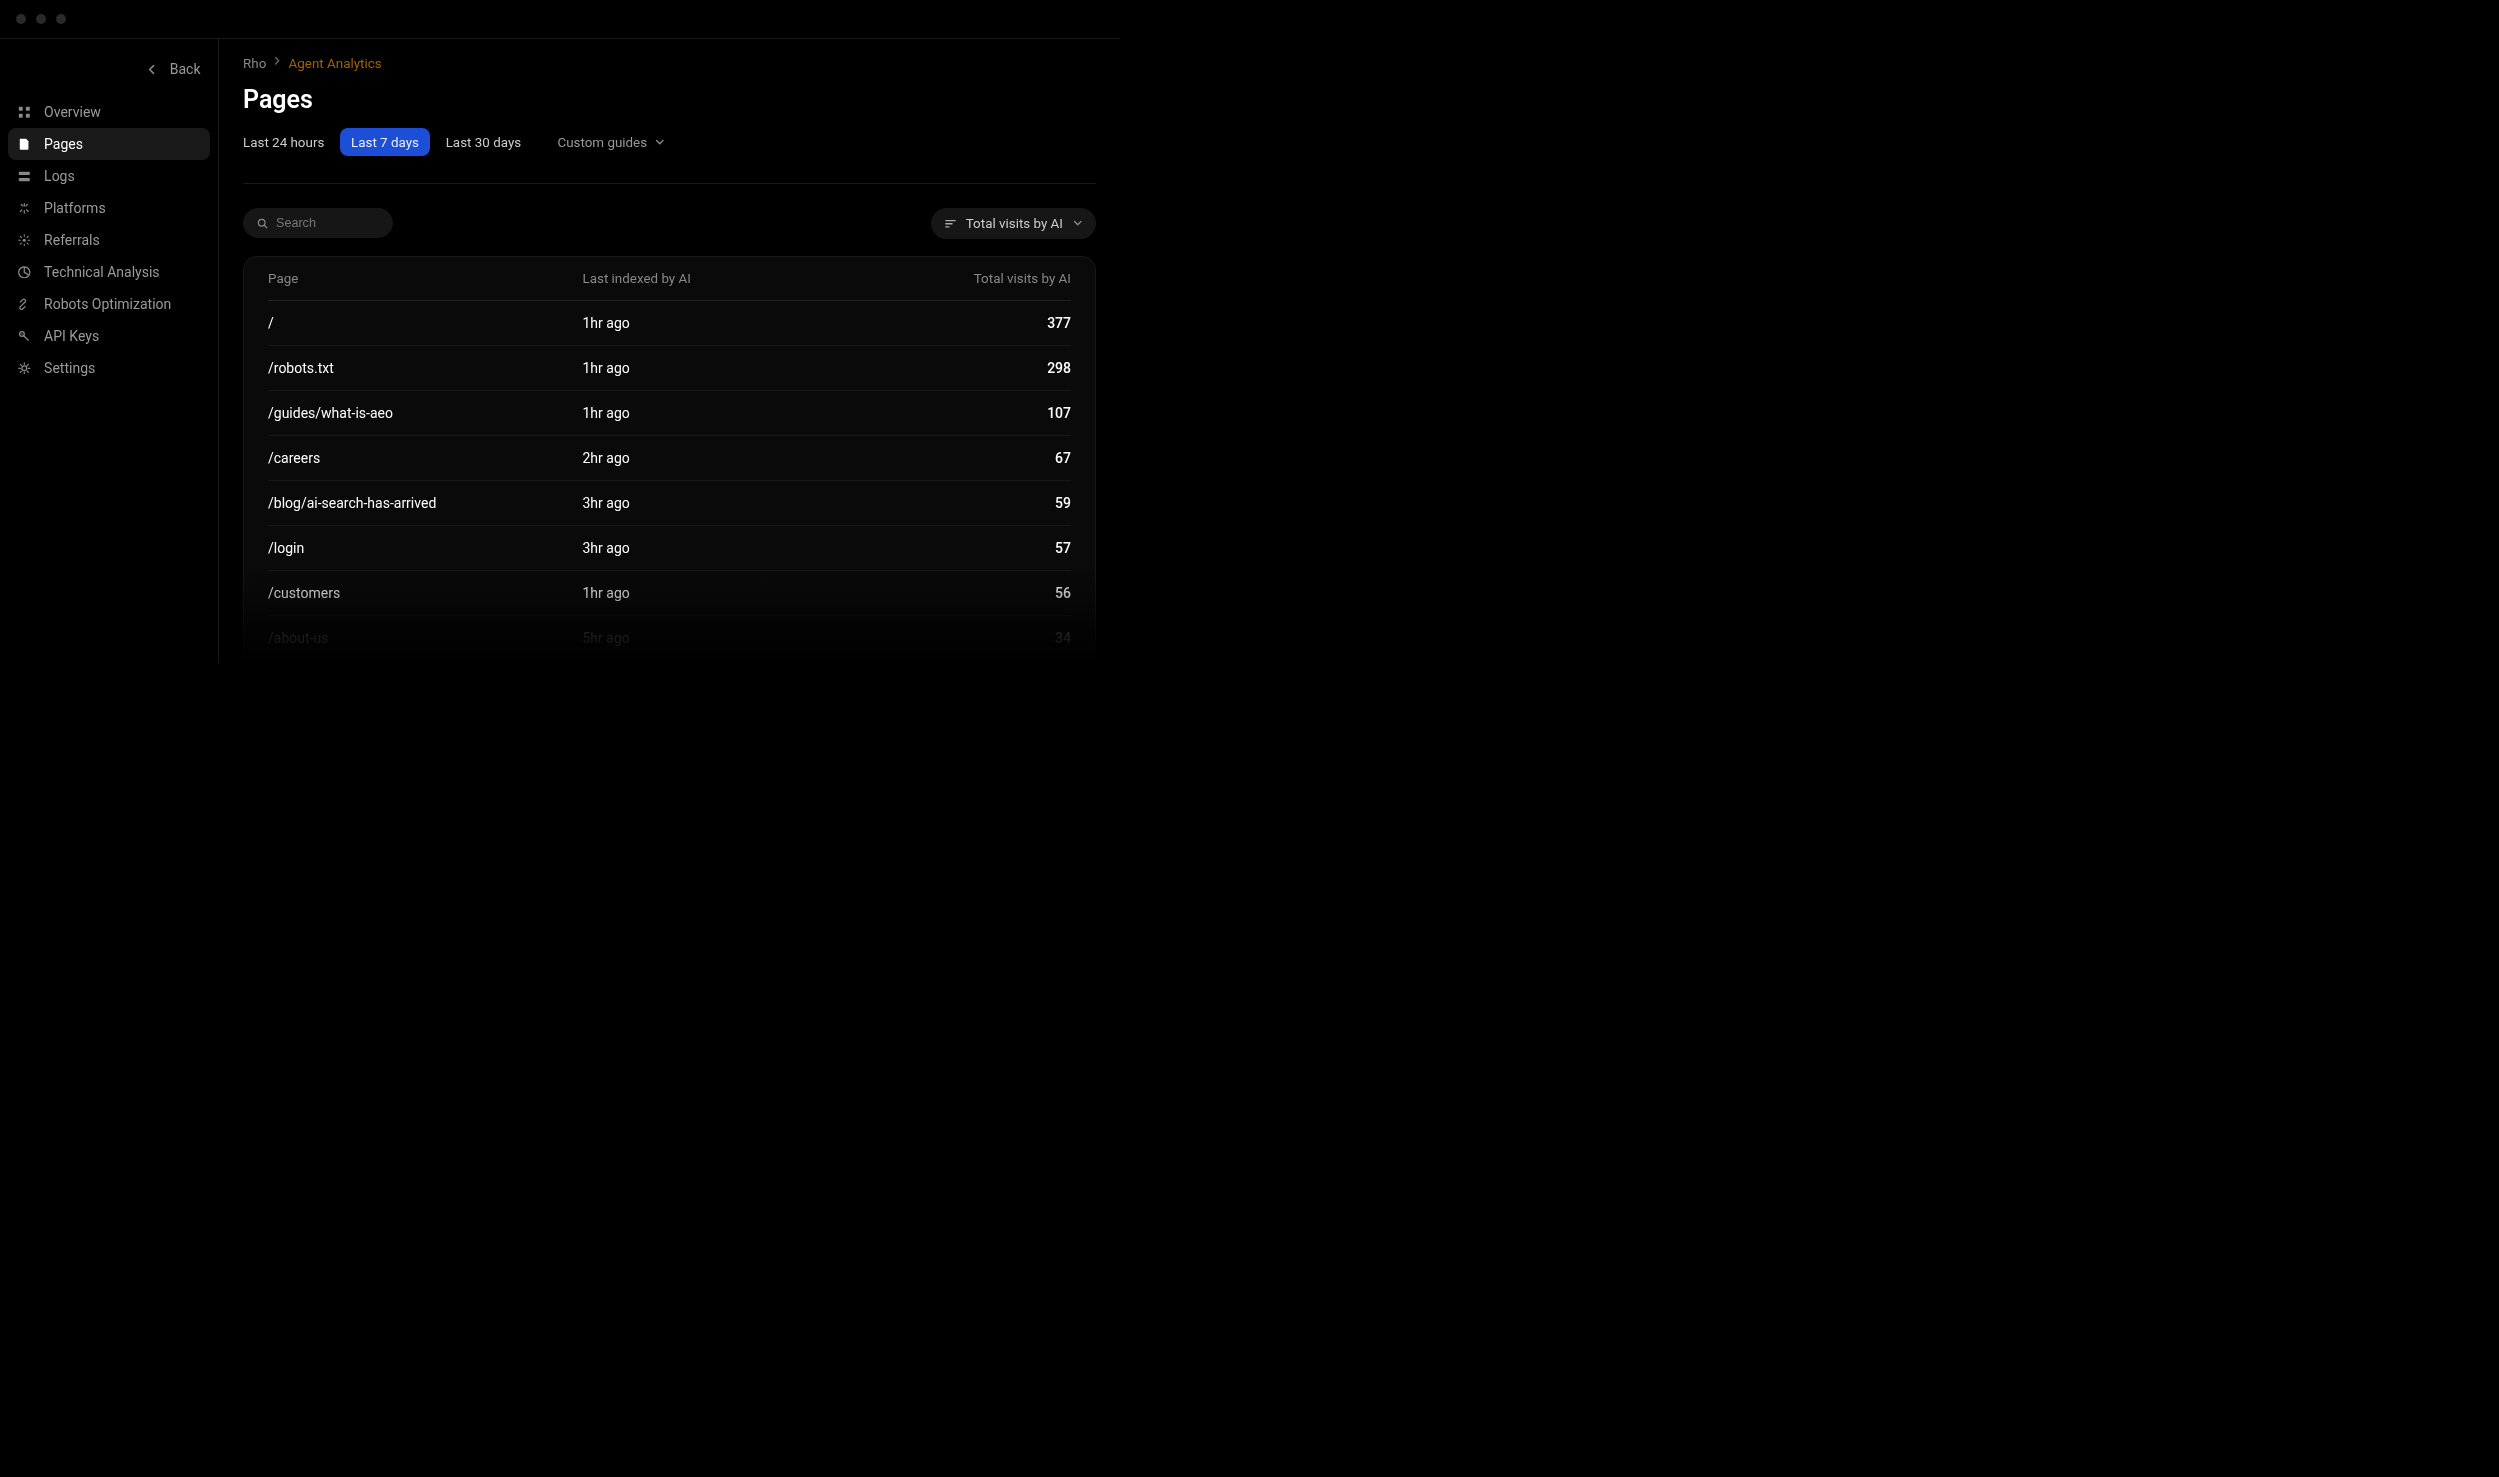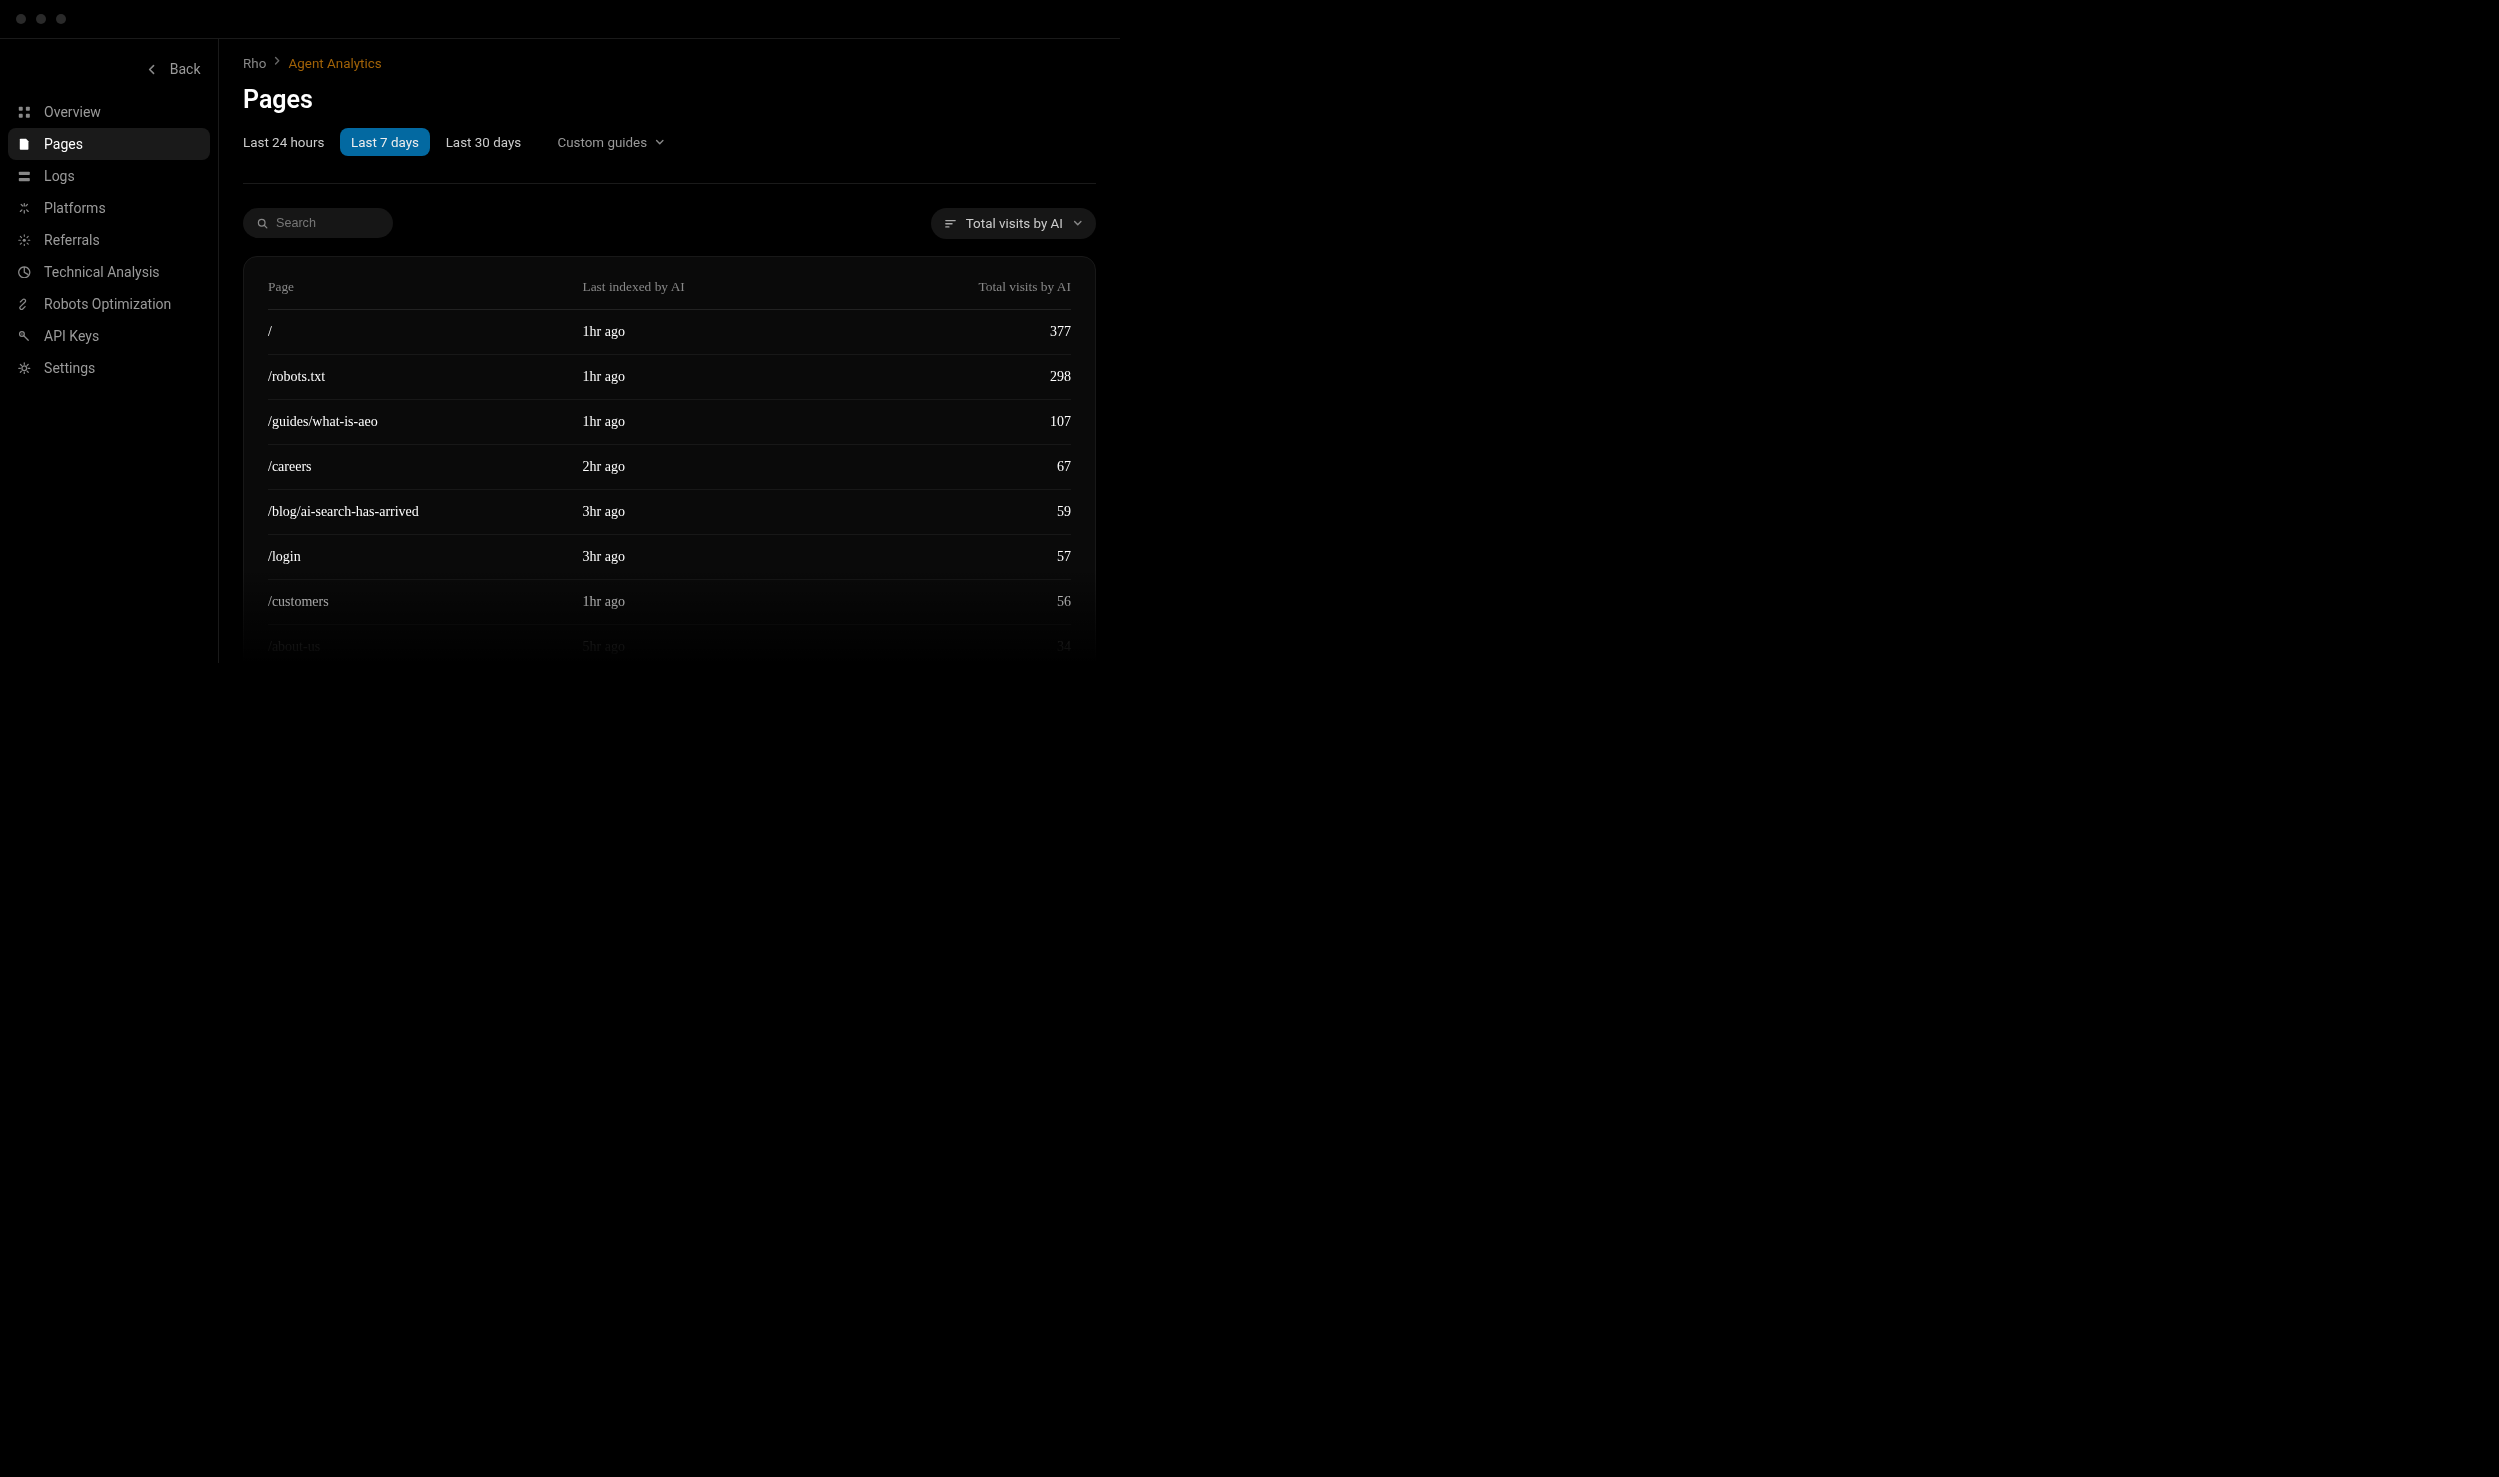--- a/index.html
+++ b/index.html
@@ -69,21 +69,21 @@
     margin-bottom: 24px;
   }
   .range-btn {
     padding: 6.3px 11px;
     color: #ccc;
     font-size: 13.4px;
     border-radius: 8px;
     cursor: pointer;
   }
   .range-btn.first { padding-left: 0; }
-  .range-btn.active { background: #0369a1; color: #eee; }
+  .range-btn.active { background: #1d4ed8; color: #eee; }
   .range-btn.custom { display:flex; align-items:center; gap:8px; color:#999; margin-left:6.3px; }
   .toolbar {
     display: flex; align-items: center; justify-content: space-between;
     margin-bottom: 17.4px;
   }
   .search-box {
     display: flex; align-items: center; gap: 8px;
     background: #161616;
     border-radius: 788px;
     padding: 8px 14px;
@@ -99,23 +99,22 @@
     background: #161616;
     border-radius: 788px;
     padding: 8px 14px;
     color: #ccc; font-size: 13.4px;
     cursor: pointer;
   }
   .table-card {
     background: #0a0a0a;
     border: 0.8px solid #181818;
     border-radius: 14px;
-    padding: 8px 24px;
+    padding: 0 24px;
     position: relative;
-    font-family: Liberation Serif, serif;
   }
   .thead, .trow {
     display: grid;
     grid-template-columns: 1fr 1fr 174px;
     align-items: center;
     padding: 14px 0;
   }
   .thead {
     color: #888; font-size: 13.4px;
     border-bottom: 0.8px solid #222;

